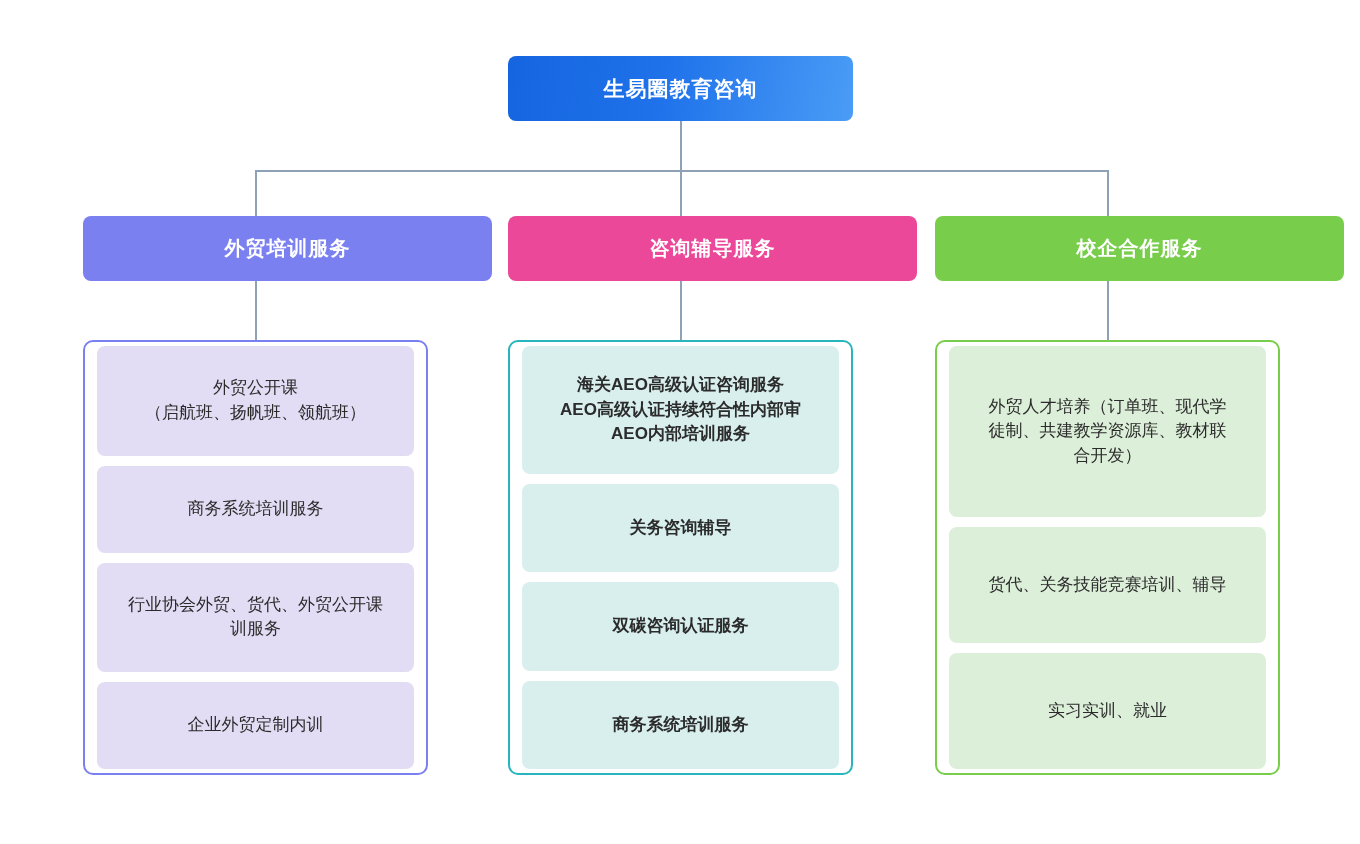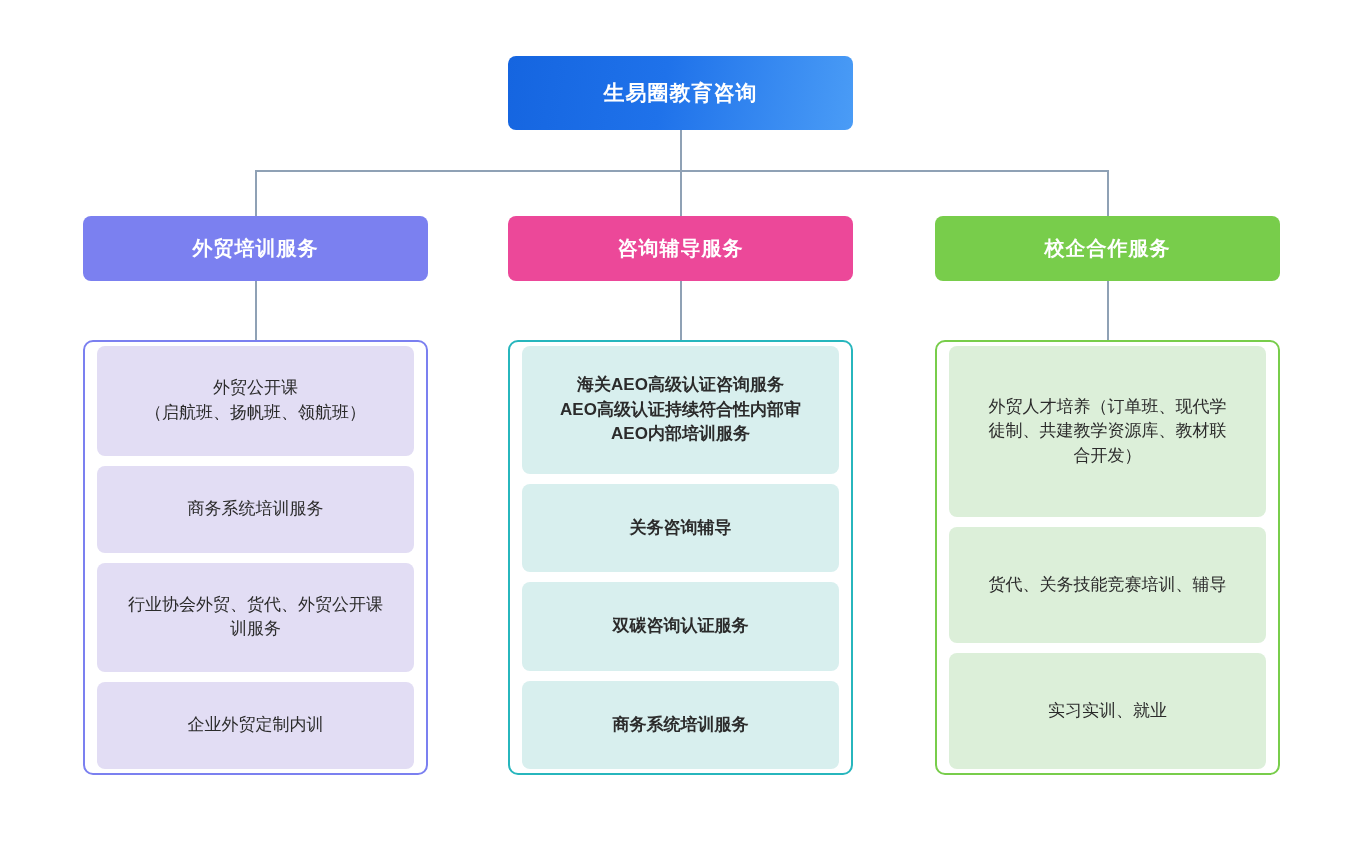--- a/index.html
+++ b/index.html
@@ -27,21 +27,21 @@
   }
   .conn-v { width: 2px; }
   .conn-h { height: 2px; }
 
   
   .root-node {
     position: absolute;
     left: 508px;
     top: 56px;
     width: 345px;
-    height: 74px;
+    height: 65px;
     border-radius: 8px;
     background: linear-gradient(100deg, #1565e0 0%, #1f72ea 45%, #4a9cf6 100%);
     display: flex;
     align-items: center;
     justify-content: center;
     z-index: 3;
   }
   .root-node .node-title {
     color: #ffffff;
     font-size: 21px;
@@ -54,21 +54,21 @@
     position: absolute;
     top: 216px;
     width: 345px;
     z-index: 2;
   }
   .col-1 { left: 83px; }
   .col-2 { left: 508px; }
   .col-3 { left: 935px; }
 
   .cat-header {
-    width: 345px;
+    width: 409px;
     height: 65px;
     border-radius: 8px;
     display: flex;
     align-items: center;
     justify-content: center;
     position: relative;
     z-index: 3;
   }
   .cat-header .cat-title {
     color: #ffffff;

